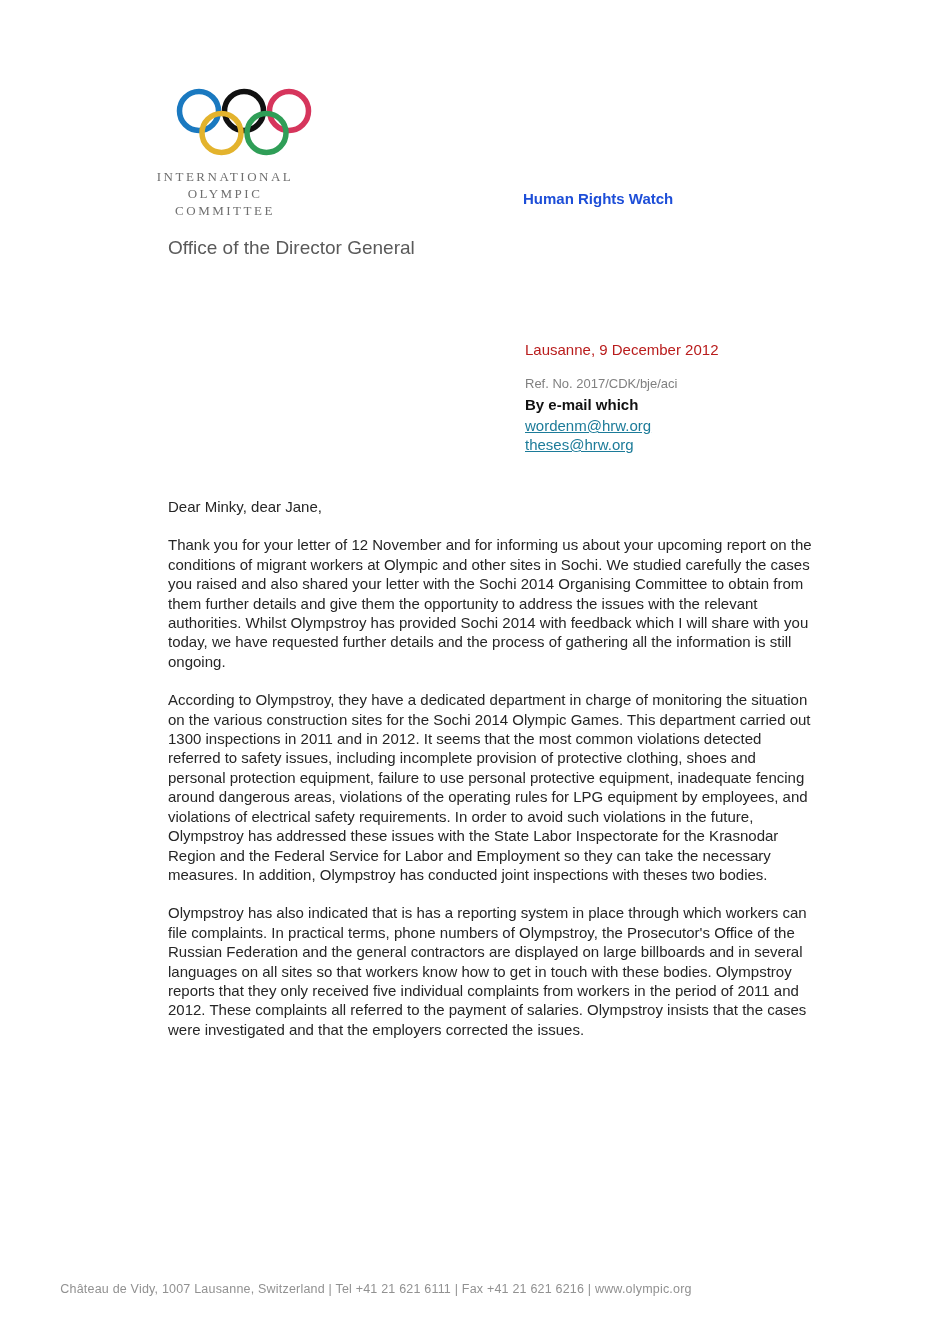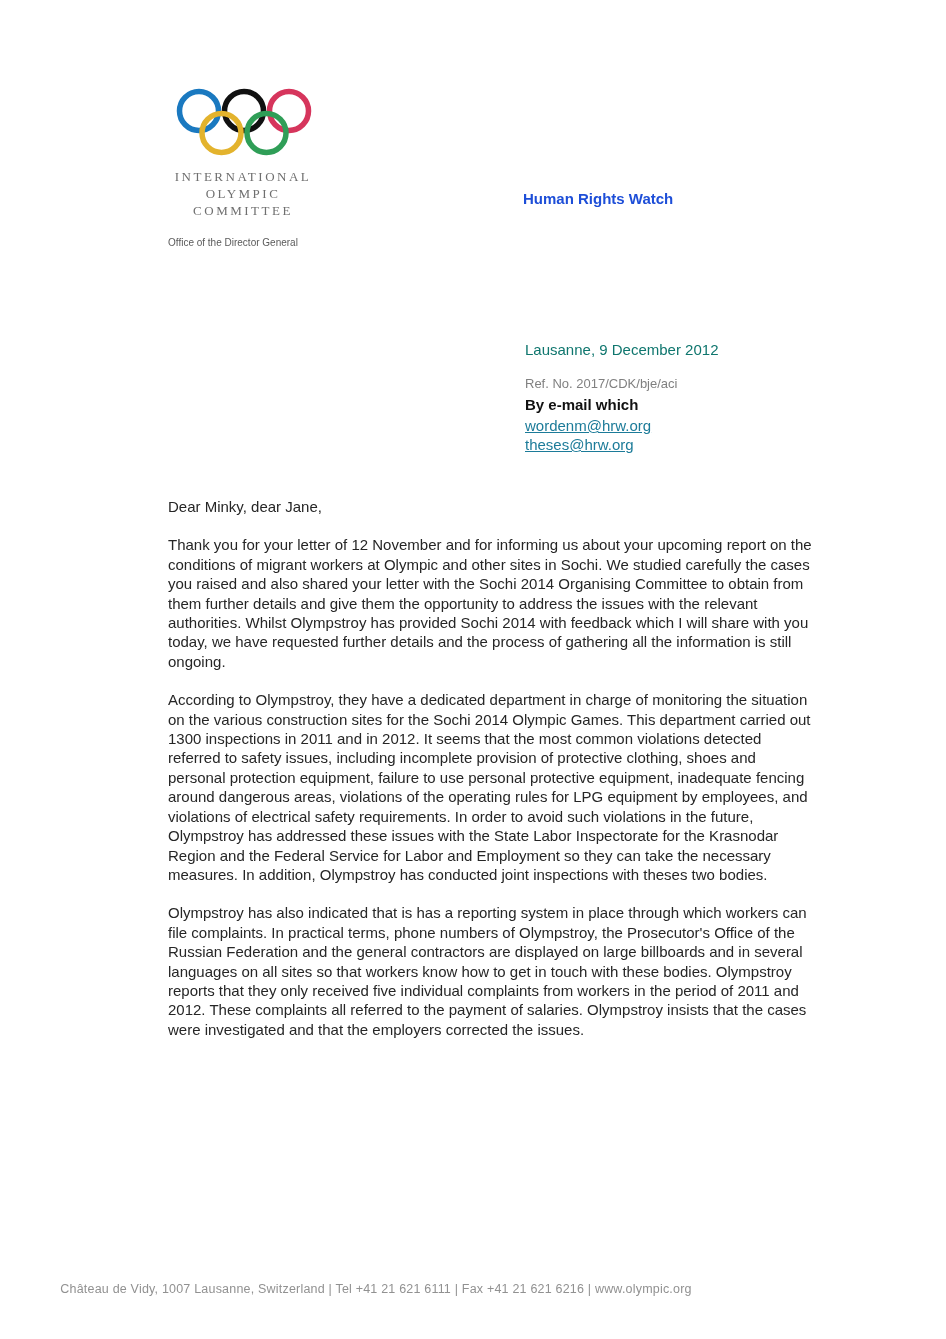--- a/index.html
+++ b/index.html
@@ -19,55 +19,55 @@
   
   .rings {
     position: absolute;
     left: 176px;
     top: 88px;
     width: 136px;
     height: 74px;
   }
   .ioc-name {
     position: absolute;
-    left: 158px;
+    left: 140px;
     top: 168px;
     width: 170px;
     text-align: center;
     font-family: "Liberation Serif", serif;
     font-size: 13px;
     line-height: 17px;
     letter-spacing: 2.5px;
     color: #6f6f6f;
   }
   .office-line {
     position: absolute;
     left: 168px;
     top: 237px;
-    font-size: 10px;
+    font-size: 19px;
     color: #5a5a5a;
   }
   .recipient-org {
     position: absolute;
     left: 523px;
     top: 190px;
     font-size: 15px;
     font-weight: bold;
     color: #1d4ed8;
   }
   
   .meta-block {
     position: absolute;
     left: 525px;
     top: 341px;
     font-size: 15px;
     line-height: 18px;
   }
   .dateline {
-    color: #0f766e;
+    color: #b91c1c;
     margin-bottom: 16px;
   }
   .ref-no {
     font-size: 13px;
     color: #808080;
     margin-bottom: 3px;
   }
   .delivery {
     font-weight: bold;
     color: #111111;

